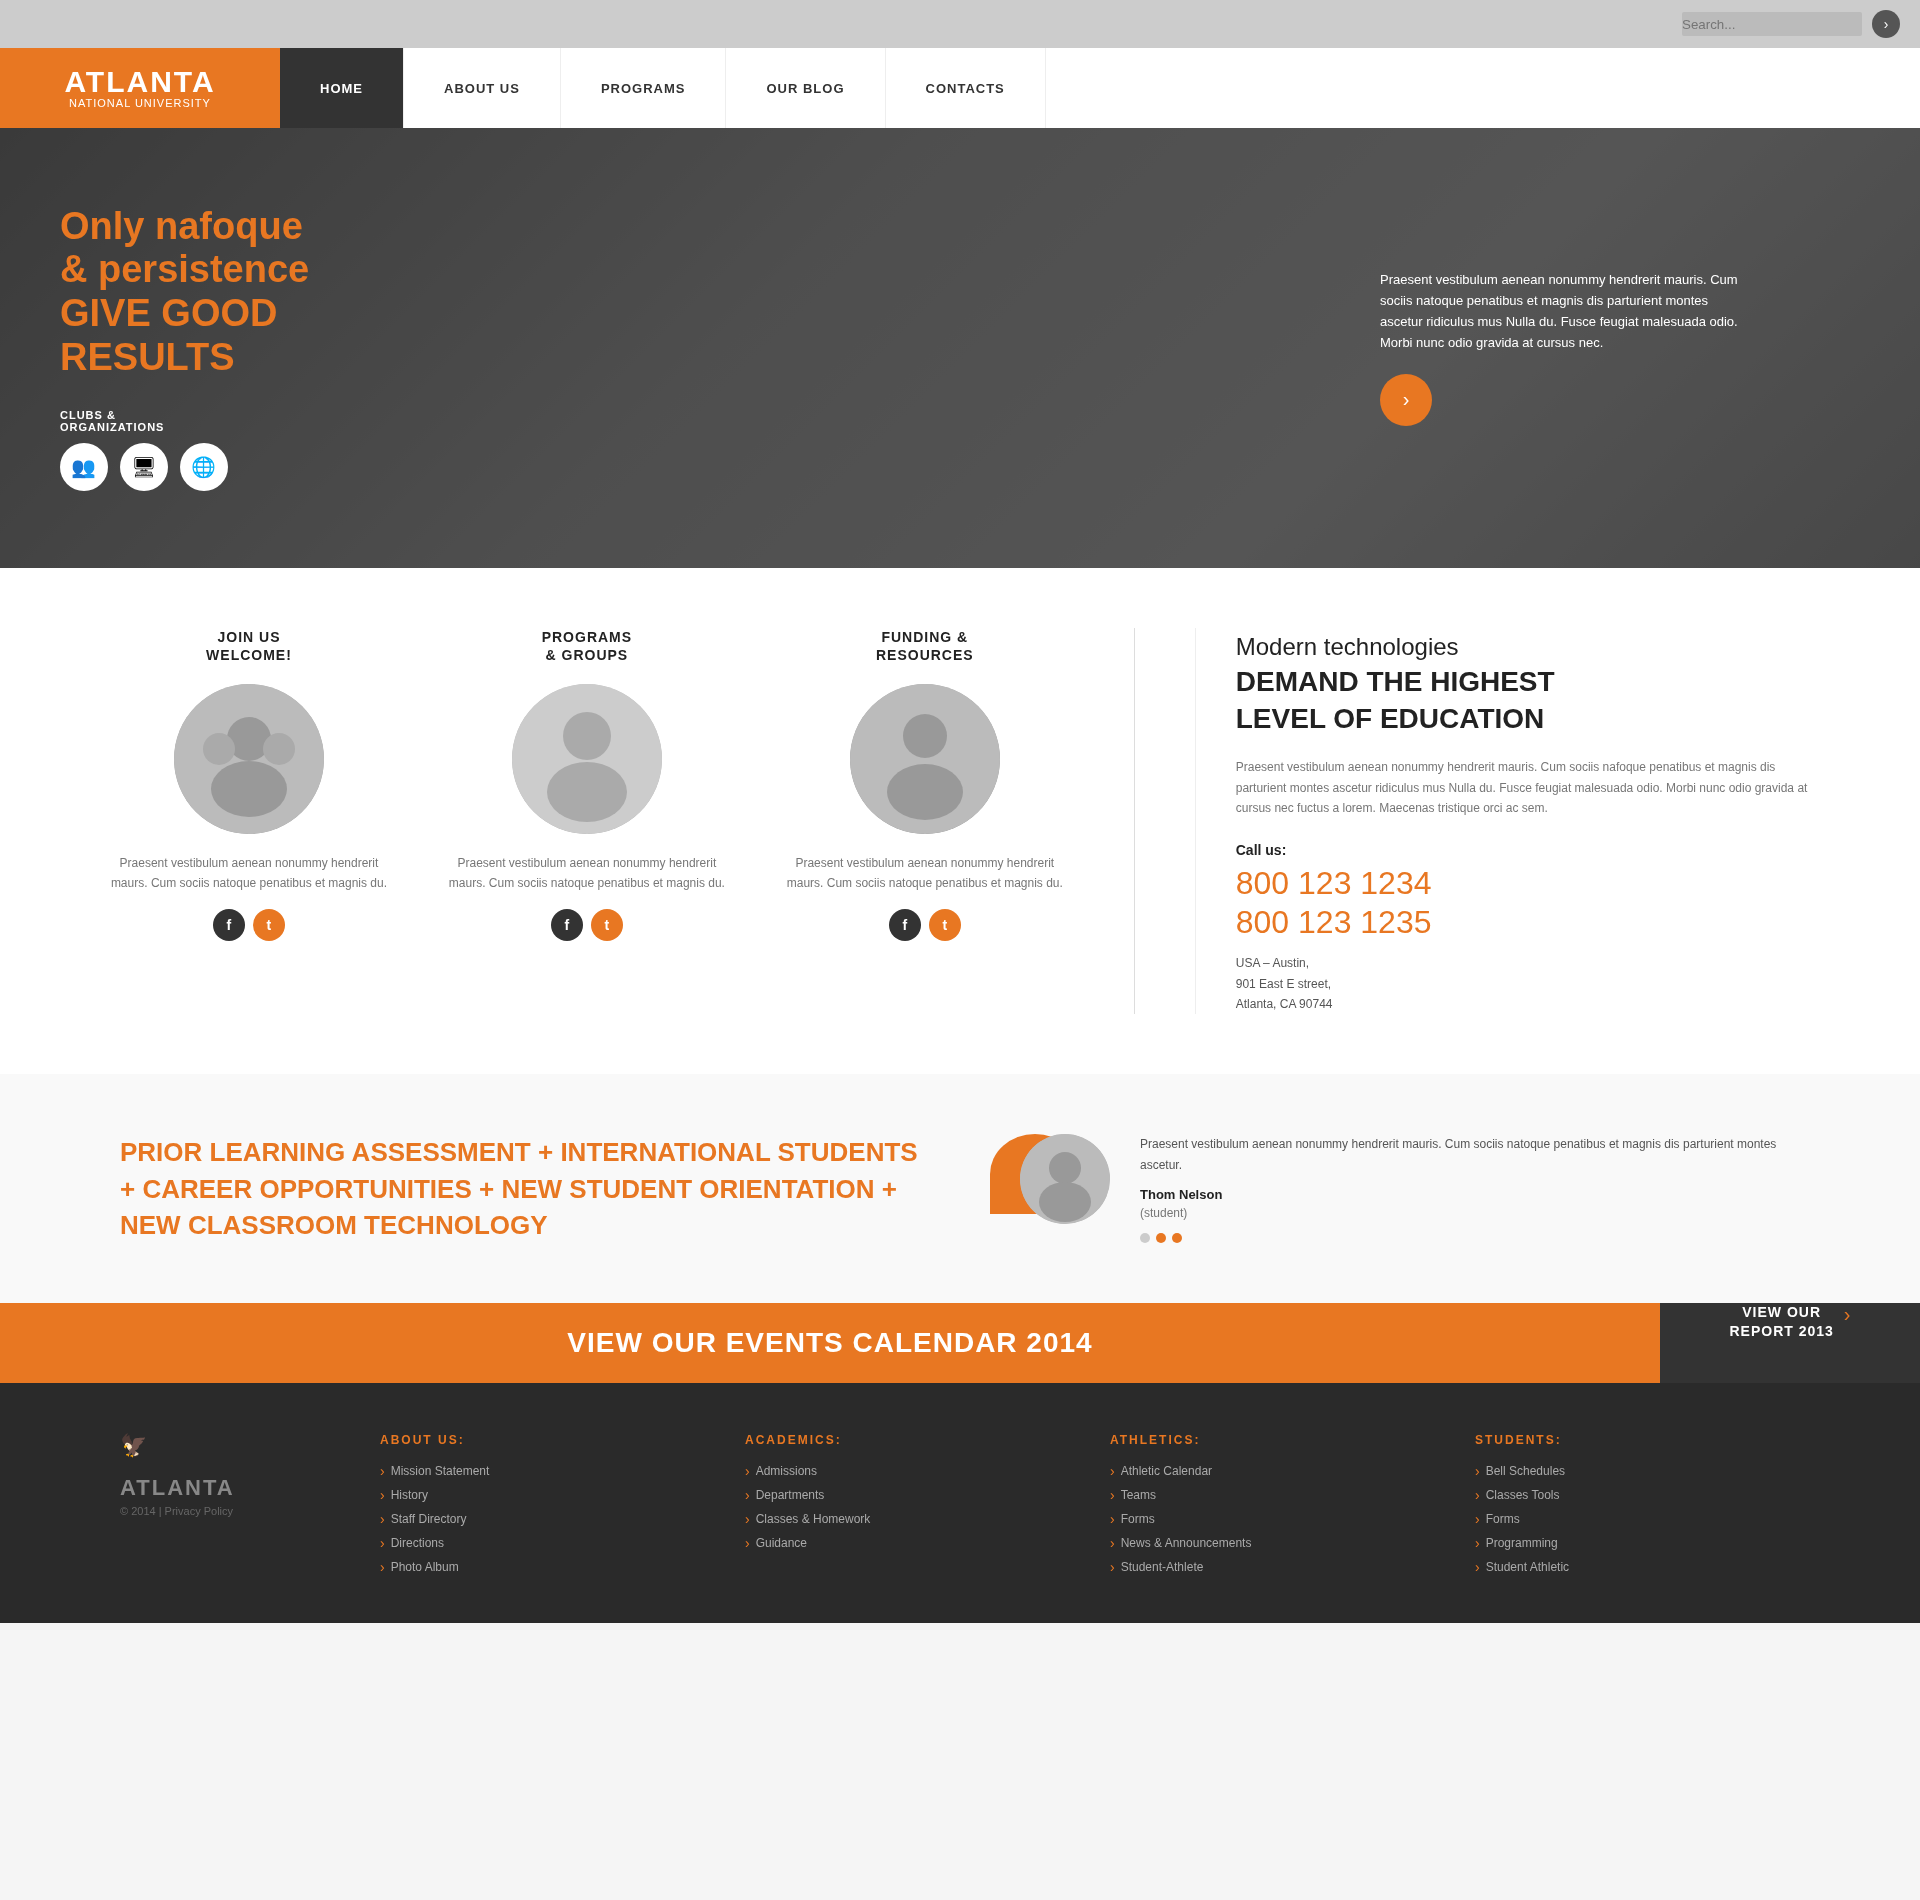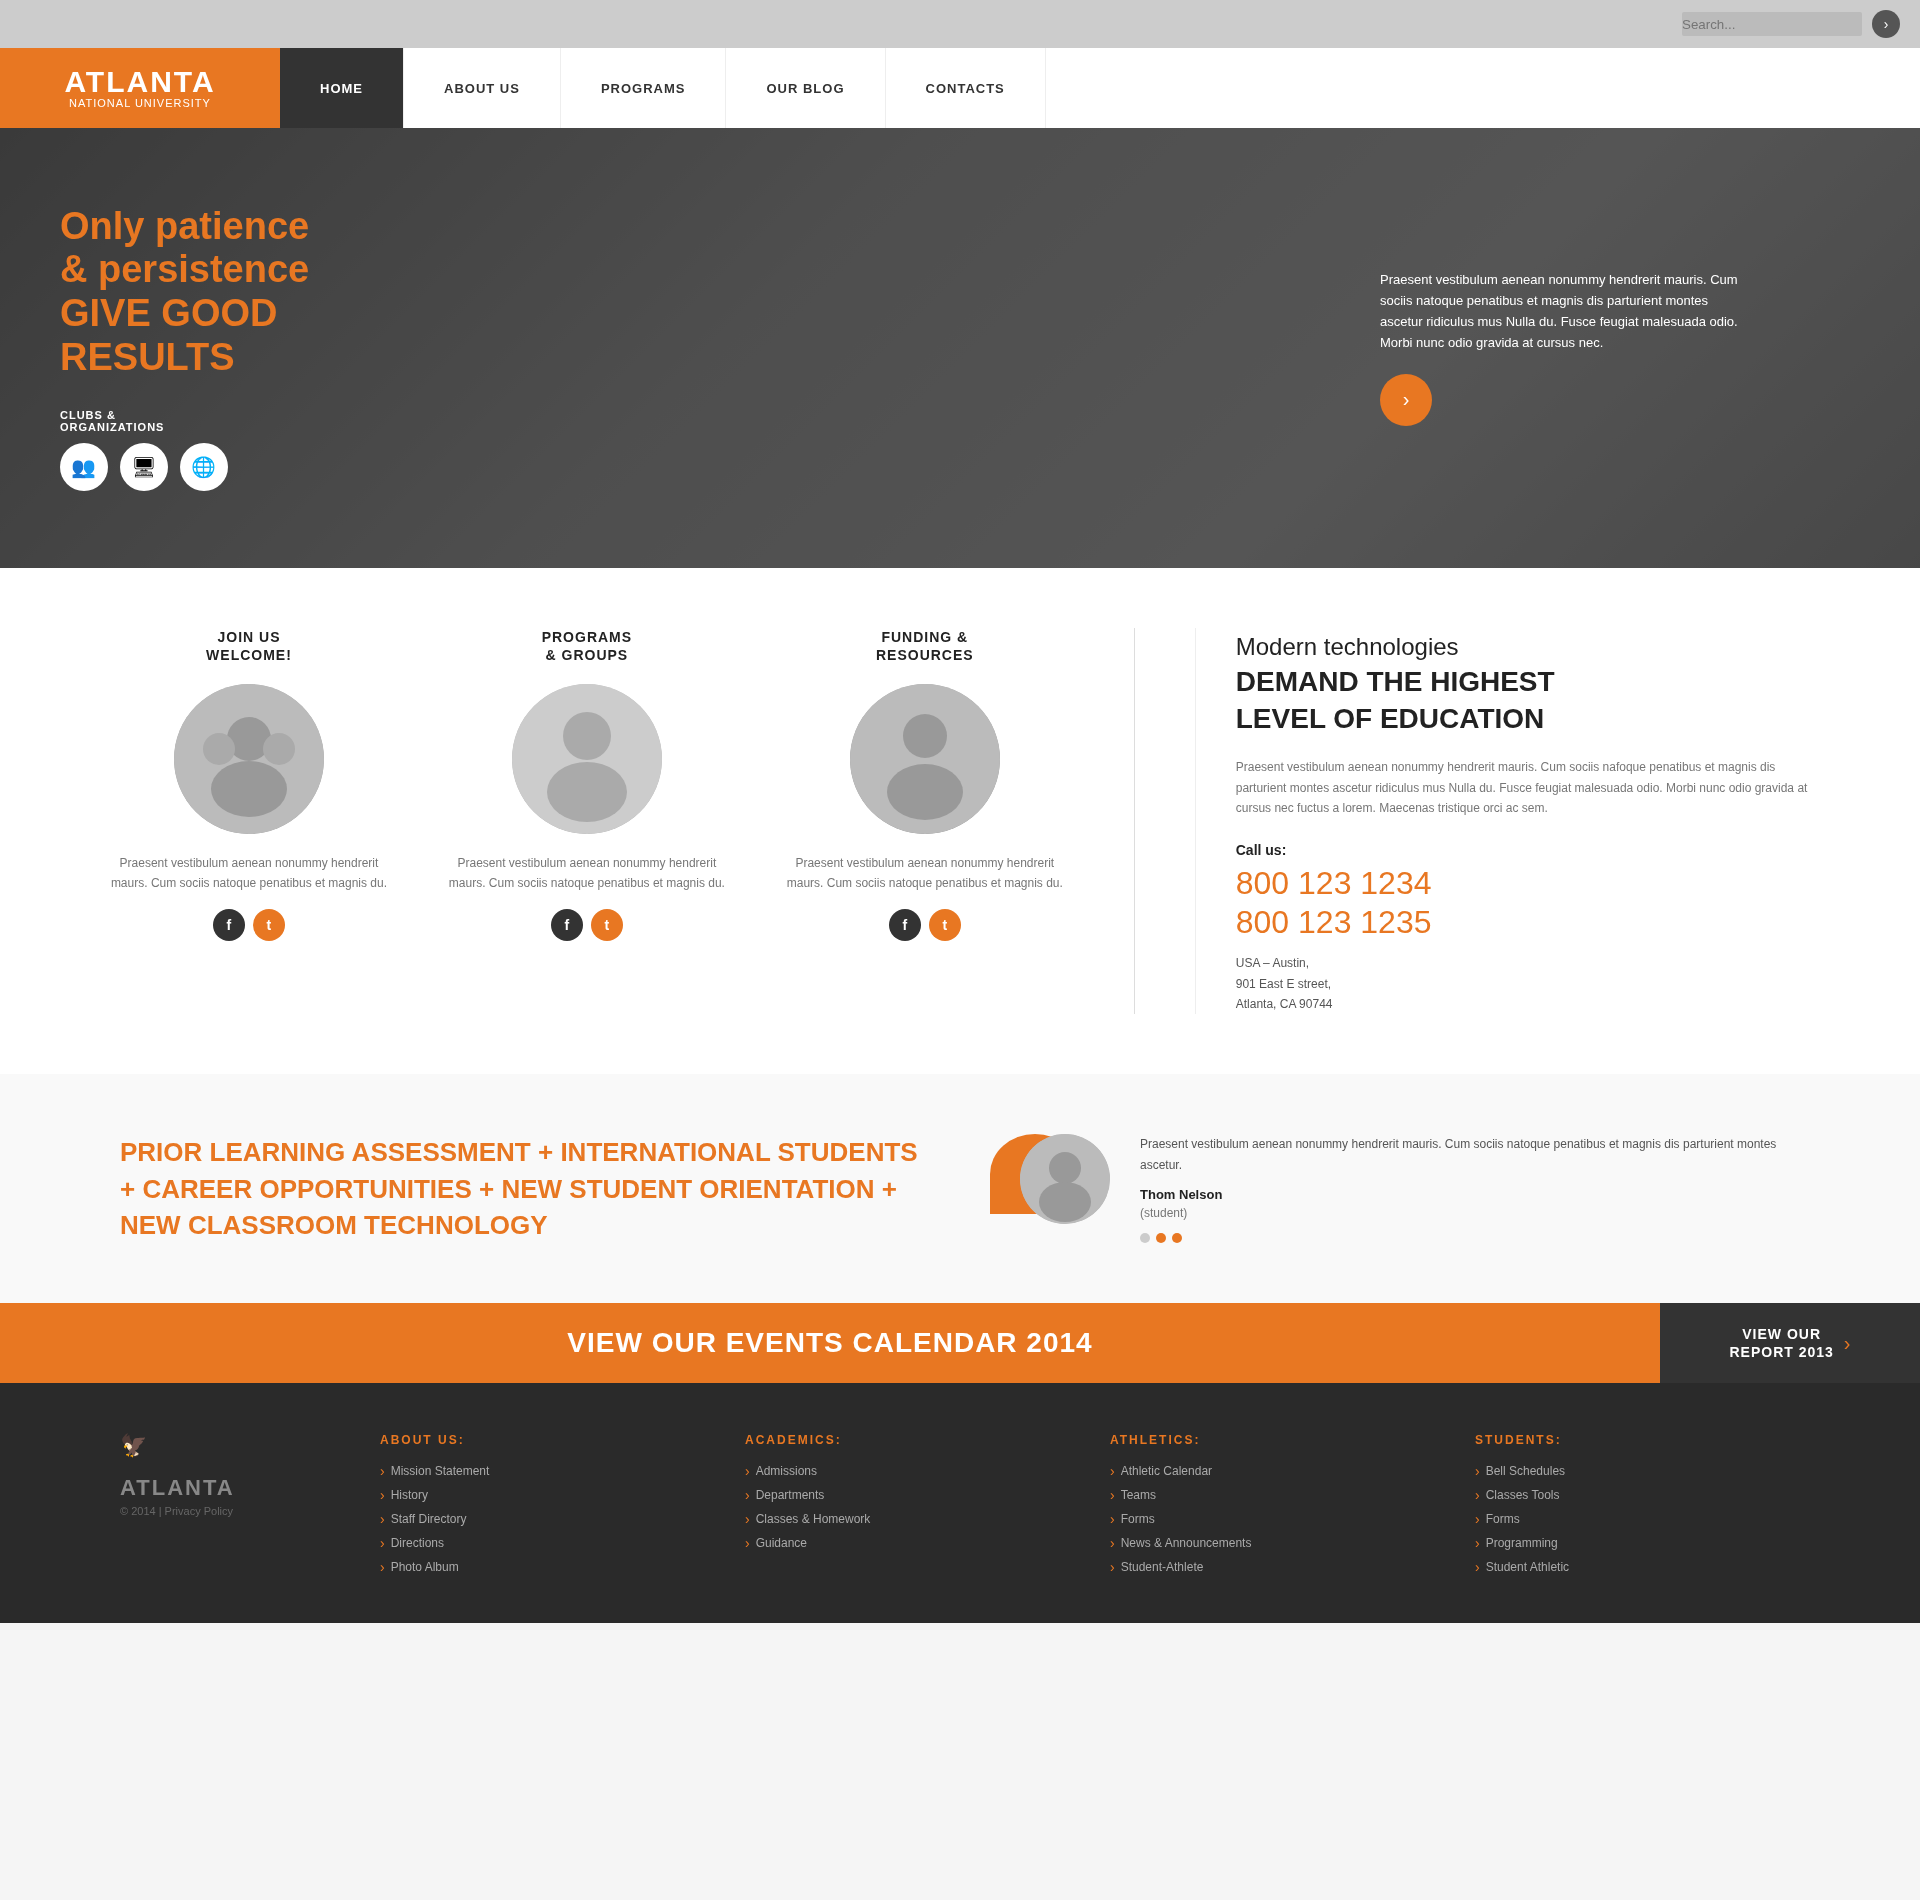--- a/index.html
+++ b/index.html
@@ -55,21 +55,21 @@
     .testimonial-text { font-size: 12px; color: #555; line-height: 1.7; margin-bottom: 10px; }
     .testimonial-name { font-size: 13px; font-weight: 700; color: #222; }
     .testimonial-dots { display: flex; gap: 6px; margin-top: 12px; }
     .dot { width: 10px; height: 10px; border-radius: 50%; background: #ccc; }
     .dot.active { background: #e87722; }
 
     
     .cta-banner { display: flex; height: 80px; }
     .cta-main { background: #e87722; flex: 1; display: flex; align-items: center; justify-content: center; }
     .cta-main-text { font-size: 28px; font-weight: 900; color: #fff; letter-spacing: 1px; }
-    .cta-secondary { background: #333; width: 260px; display: flex; align-items: center; justify-content: center; gap: 10px; cursor: pointer; padding: 0 5px; }
+    .cta-secondary { background: #333; width: 260px; display: flex; align-items: flex-start; justify-content: center; gap: 10px; cursor: pointer; padding: 0 5px; }
     .cta-secondary-text { font-size: 14px; font-weight: 700; color: #fff; letter-spacing: 1px; text-align: center; line-height: 1.3; }
     .cta-arrow { color: #e87722; font-size: 20px; }
 
     
     .footer { background: #2a2a2a; padding: 50px 120px 40px; display: flex; gap: 40px; }
     .footer-logo-col { width: 220px; flex-shrink: 0; }
     .footer-logo-text { font-size: 22px; font-weight: 900; color: #888; letter-spacing: 2px; margin-bottom: 4px; margin-top: 16px; }
     .footer-copy { font-size: 11px; color: #666; }
     .footer-col { flex: 1; }
     .footer-col-title { font-size: 12px; font-weight: 700; color: #e87722; letter-spacing: 2px; margin-bottom: 16px; text-transform: uppercase; }
@@ -111,21 +111,21 @@
 </div>
 
 <div class="hero">
 
   <div style="position:absolute;inset:0;background:linear-gradient(135deg,#555 0%,#888 40%,#999 70%,#777 100%);z-index:0;"></div>
   <div style="position:absolute;inset:0;background:rgba(40,40,40,0.6);z-index:1;"></div>
 
   <div class="hero-inner">
     <div class="hero-left-content">
       <div class="hero-title">
-        <span>Only patience</span><br>
+        <span>Only nafoque</span><br>
         <span>&amp; persistence</span><br>
         <span>GIVE GOOD</span><br>
         <span>RESULTS</span>
       </div>
       <div class="hero-clubs">
         <div class="hero-clubs-label">CLUBS &amp;<br>ORGANIZATIONS</div>
         <div class="hero-icons">
           <div class="hero-icon-circle">👥</div>
           <div class="hero-icon-circle">🖥</div>
           <div class="hero-icon-circle">🌐</div>

